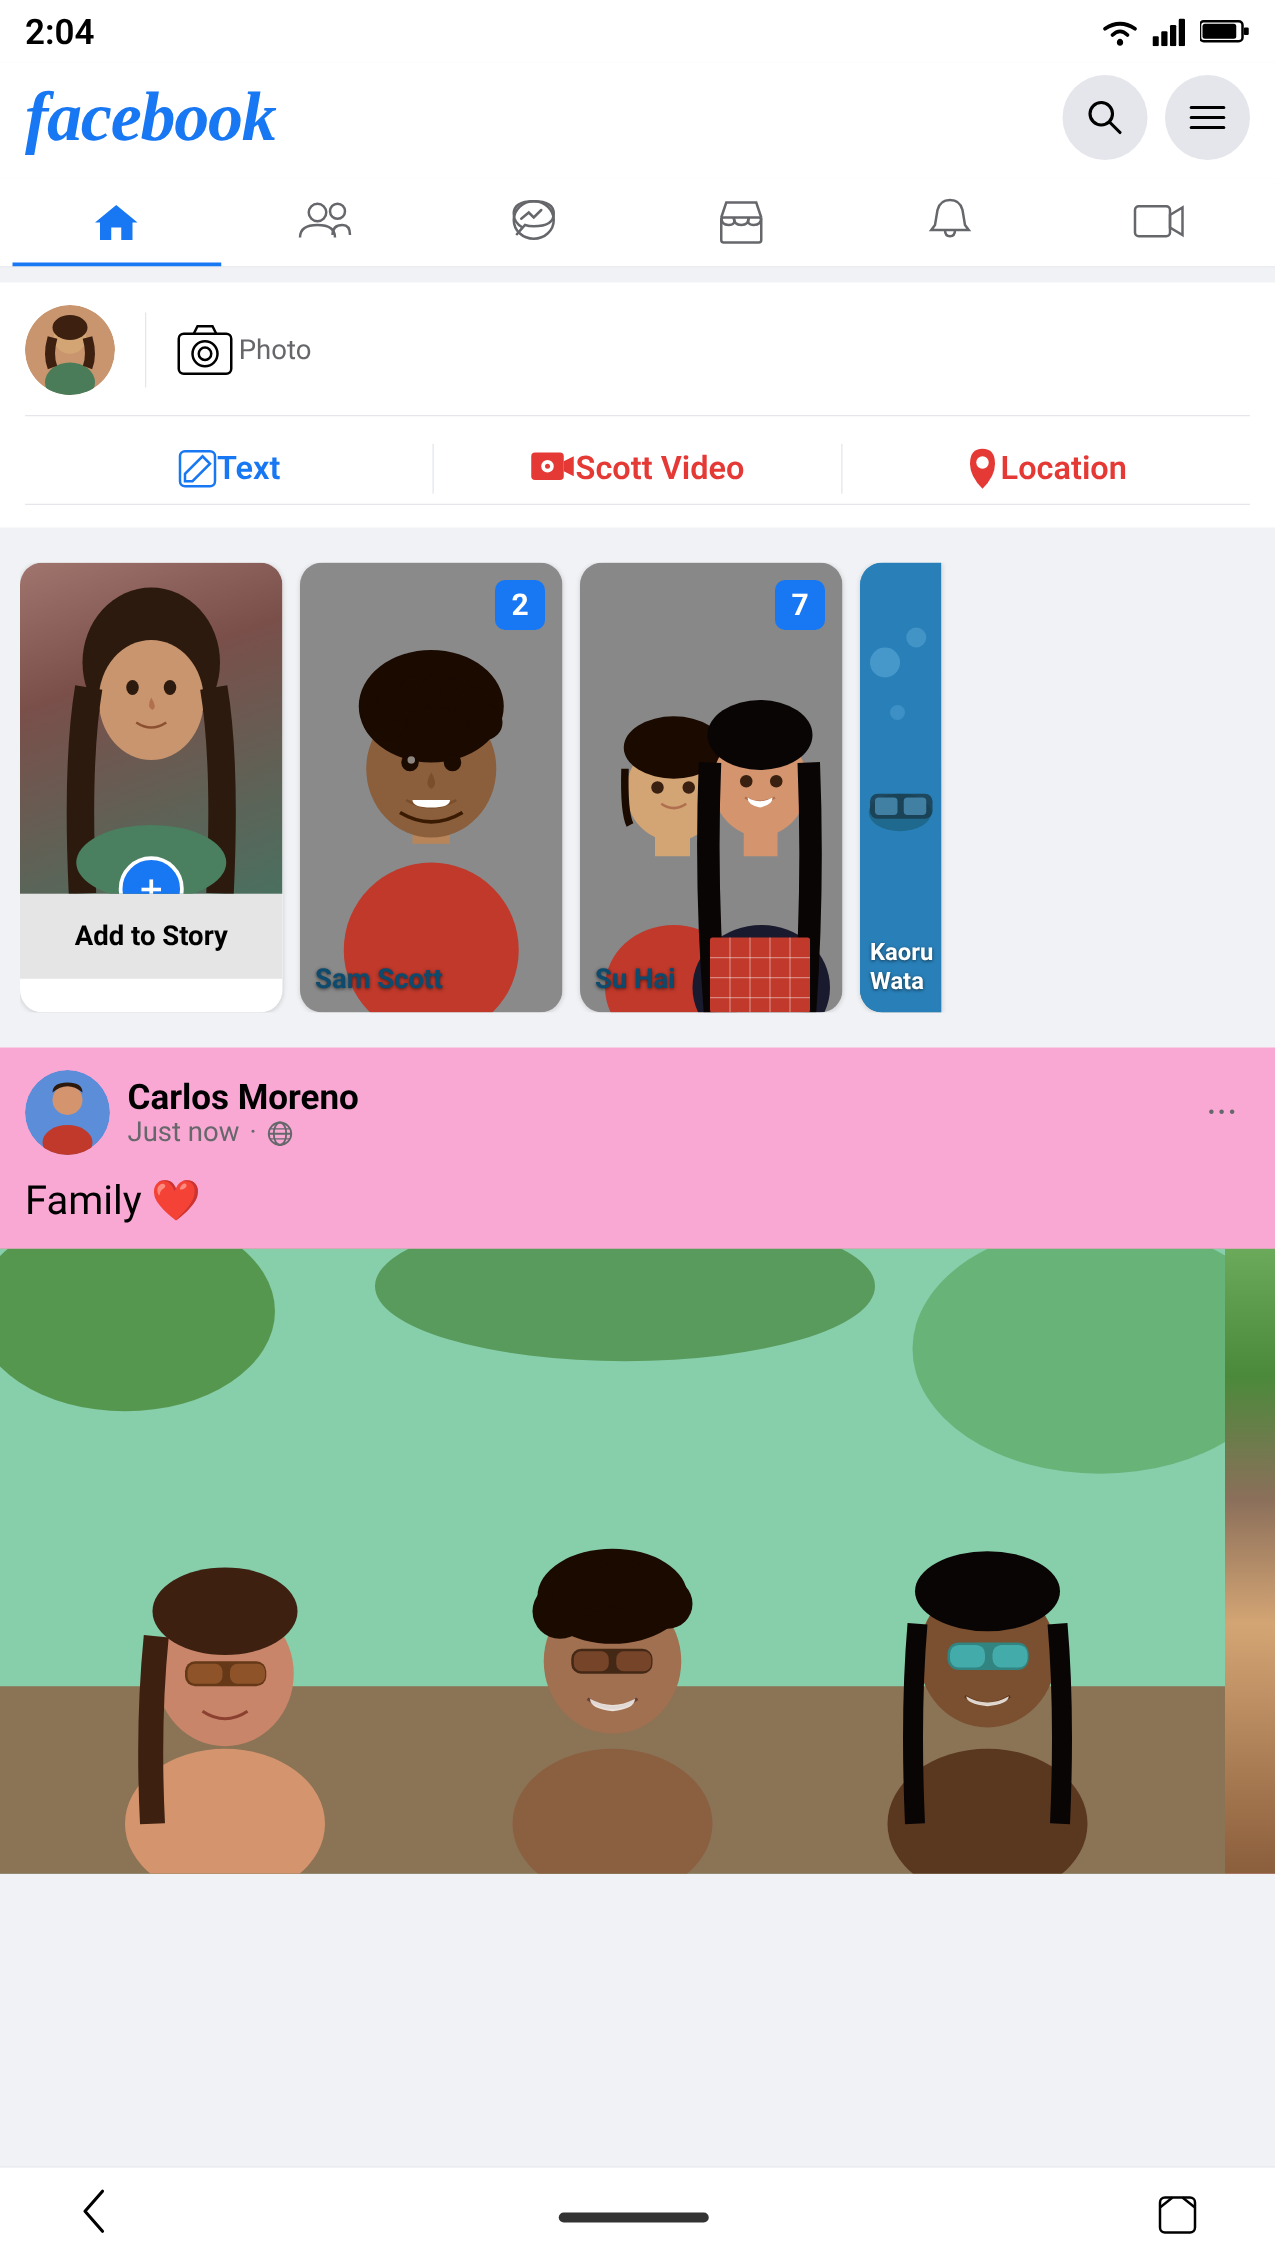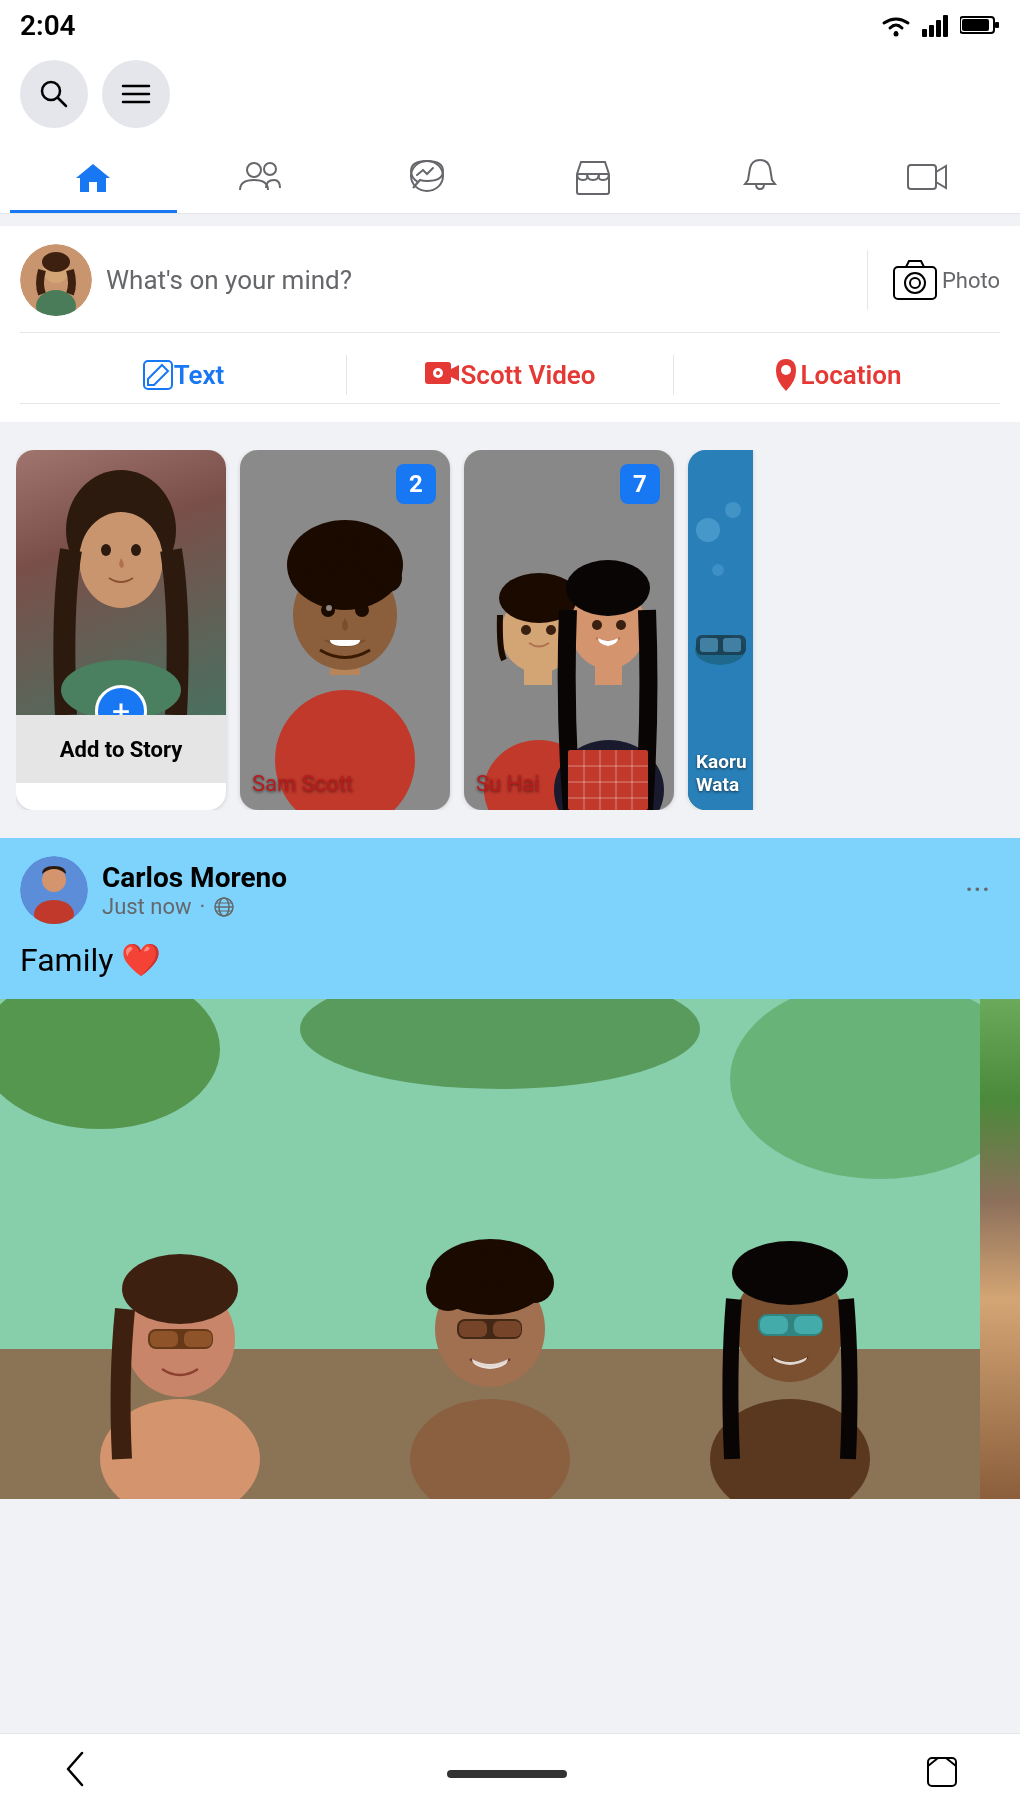--- a/index.html
+++ b/index.html
@@ -218,29 +218,29 @@
       justify-content: center;
       color: #fff;
       font-size: 24px;
       font-weight: 700;
     }
     .story-name {
       position: absolute;
       bottom: 14px;
       left: 12px;
       right: 12px;
-      color: #b91c1c;
+      color: #0c4a6e;
       font-size: 22px;
-      font-weight: 400;
+      font-weight: 700;
       text-shadow: 0 1px 3px rgba(0,0,0,0.6);
     }
 
     
     .post-section {
-      background: #7dd3fc;
+      background: #f9a8d4;
       margin-top: 12px;
       padding: 18px 20px 0 20px;
     }
     .post-header {
       display: flex;
       align-items: center;
       justify-content: space-between;
       margin-bottom: 14px;
     }
     .post-author-info {
@@ -353,20 +353,21 @@
     </svg>
     <svg width="40" height="22" viewBox="0 0 40 22">
       <rect x="0" y="3" width="34" height="16" rx="3" ry="3" fill="none" stroke="#000" stroke-width="2"></rect>
       <rect x="2" y="5" width="27" height="12" rx="2" fill="#000"></rect>
       <rect x="35" y="8" width="4" height="6" rx="1" fill="#000"></rect>
     </svg>
   </div>
 </div>
 
 <div class="header">
+  <span class="facebook-logo">facebook</span>
   <div class="header-actions">
     <button class="header-icon-btn">
       <svg width="32" height="32" viewBox="0 0 32 32">
         <circle cx="13" cy="13" r="9" fill="none" stroke="#000" stroke-width="2.5"></circle>
         <line x1="20" y1="20" x2="28" y2="28" stroke="#000" stroke-width="2.5" stroke-linecap="round"></line>
       </svg>
     </button>
     <button class="header-icon-btn">
       <svg width="30" height="24" viewBox="0 0 30 24">
         <line x1="2" y1="4" x2="28" y2="4" stroke="#000" stroke-width="2.5" stroke-linecap="round"></line>
@@ -427,21 +428,20 @@
       <svg width="72" height="72" viewBox="0 0 72 72">
         <circle cx="36" cy="36" r="36" fill="#c9956e"></circle>
         <circle cx="36" cy="26" r="13" fill="#d4a574"></circle>
         <ellipse cx="36" cy="62" rx="20" ry="16" fill="#4A7C59"></ellipse>
 
         <ellipse cx="36" cy="18" rx="14" ry="10" fill="#3d2010"></ellipse>
         <path d="M22 26 Q18 40 22 50" stroke="#3d2010" stroke-width="8" fill="none"></path>
         <path d="M50 26 Q54 40 50 50" stroke="#3d2010" stroke-width="8" fill="none"></path>
       </svg>
     </div>
-    <div class="post-input-text">What's on your mind?</div>
     <div class="post-divider"></div>
     <div class="photo-btn">
       <svg width="46" height="46" viewBox="0 0 46 46">
         <rect x="2" y="10" width="42" height="32" rx="4" fill="none" stroke="#000" stroke-width="2"></rect>
         <circle cx="23" cy="26" r="10" fill="none" stroke="#000" stroke-width="2"></circle>
         <circle cx="23" cy="26" r="5" fill="none" stroke="#000" stroke-width="2"></circle>
         <path d="M14 10 L17 4 L29 4 L32 10" fill="none" stroke="#000" stroke-width="2"></path>
       </svg>
       <span class="photo-btn-label">Photo</span>
     </div>

